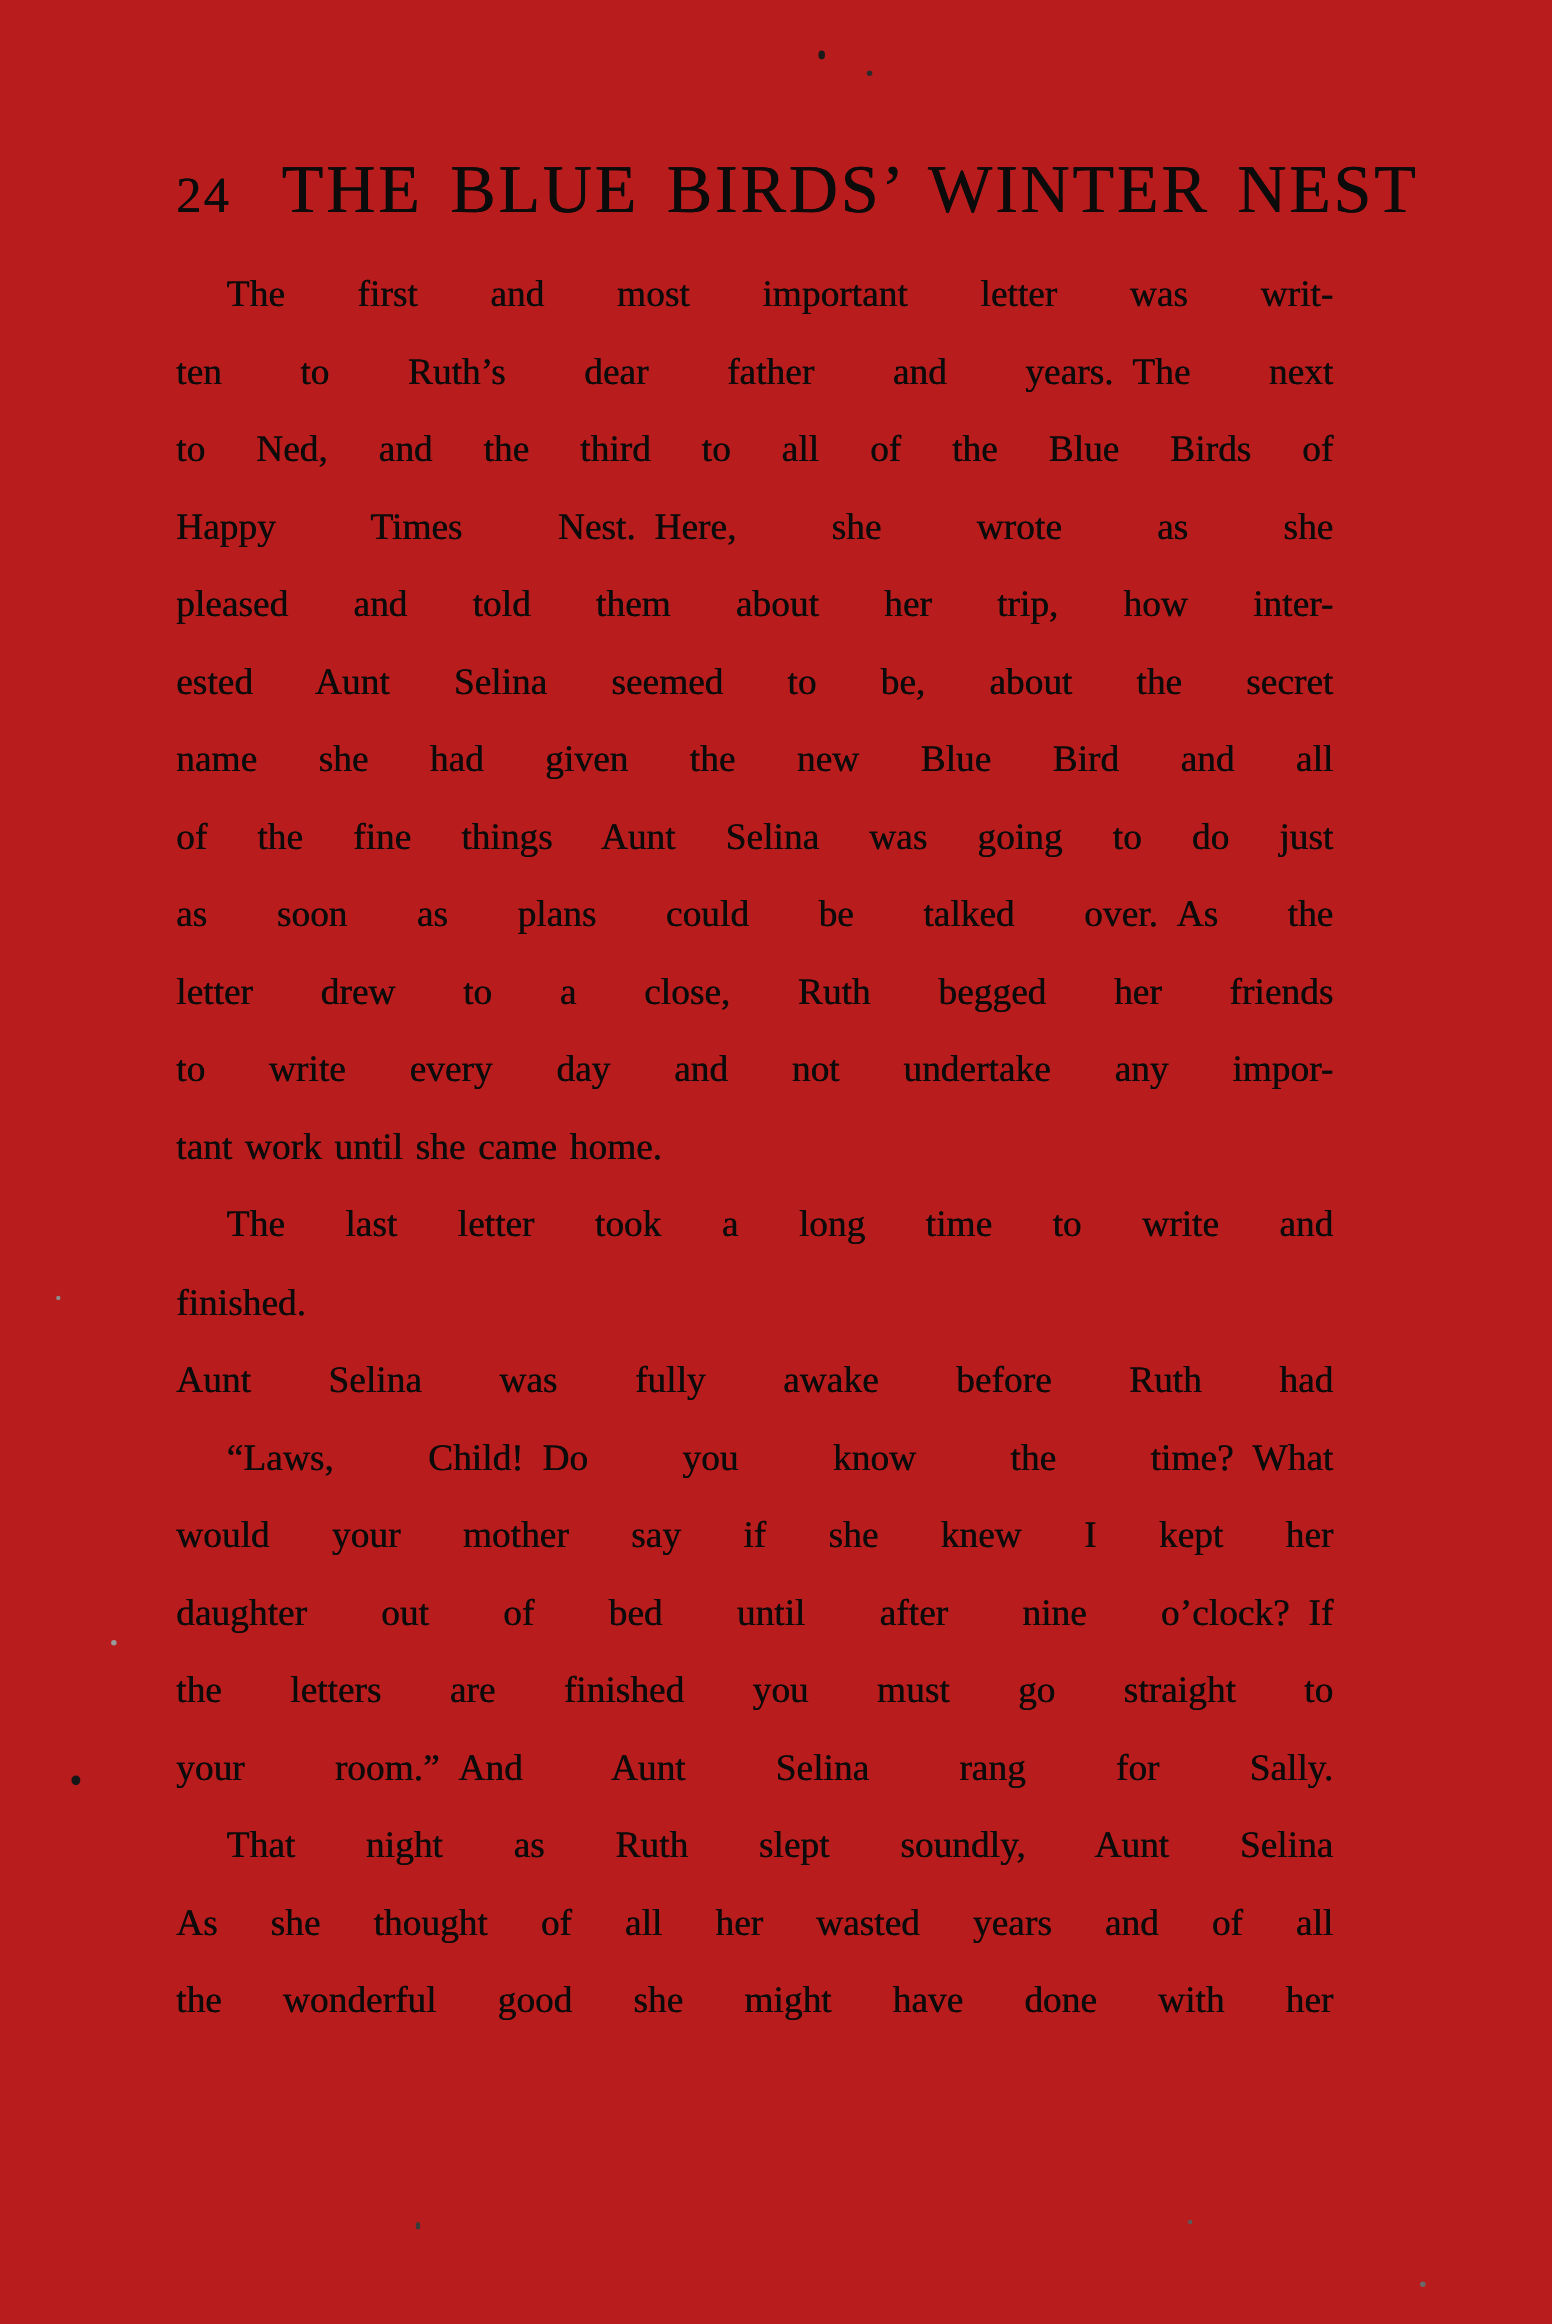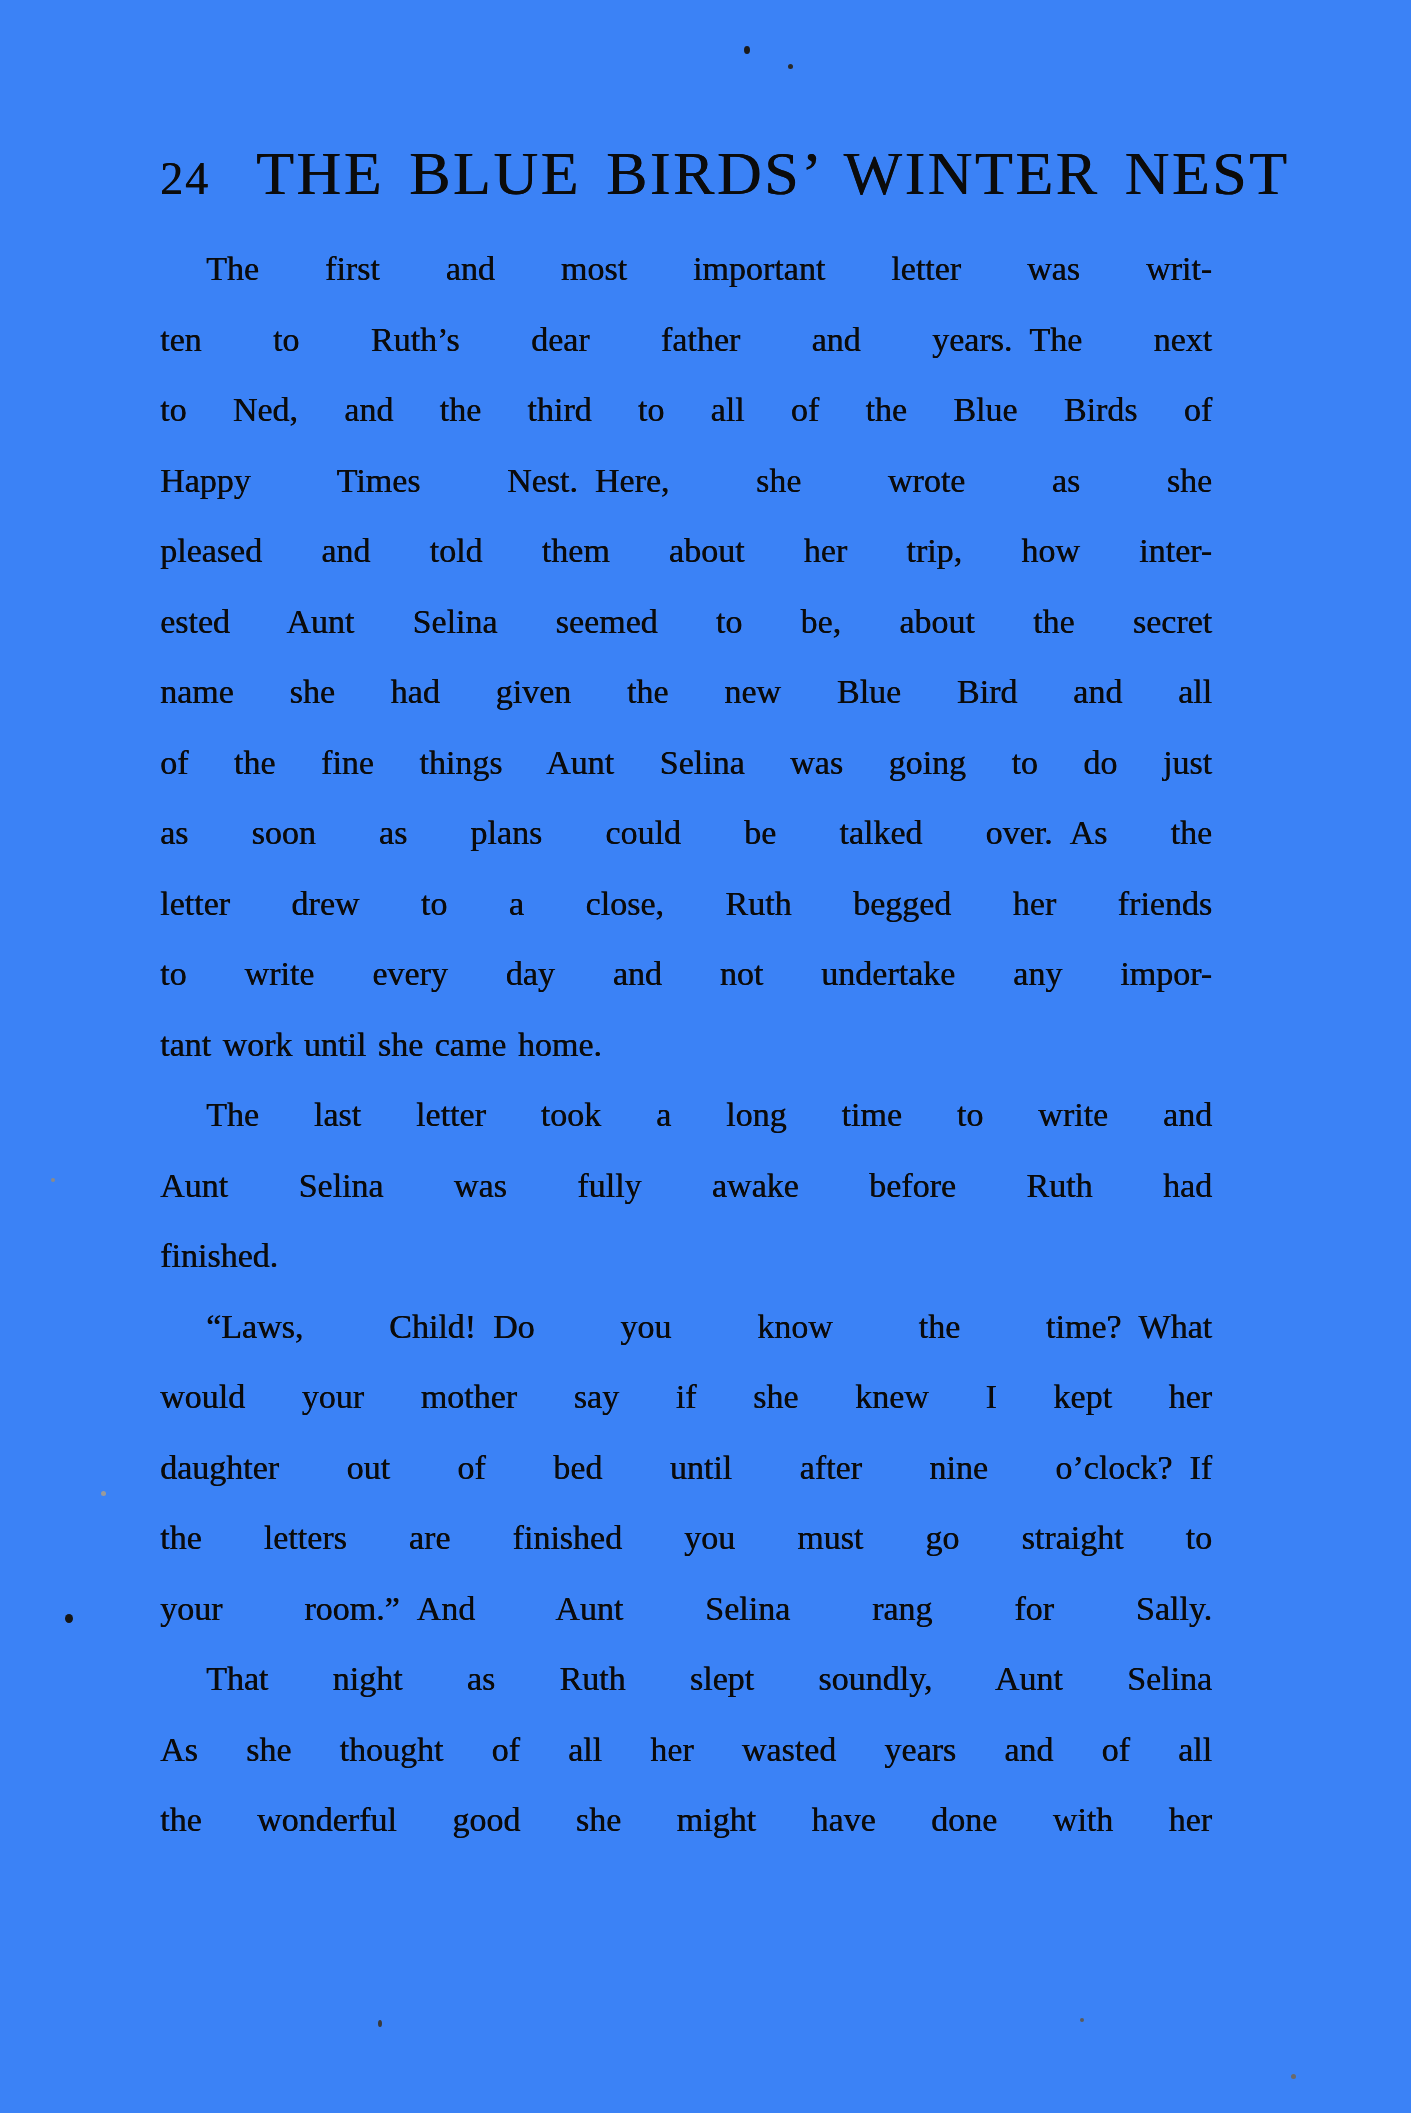--- a/index.html
+++ b/index.html
@@ -4,21 +4,21 @@
 <style>
   html, body {
     margin: 0;
     padding: 0;
     background: #fcfcfb;
   }
   .page {
     position: relative;
     width: 1411px;
     height: 2113px;
-    background: #3b82f6;
+    background: #b91c1c;
     overflow: hidden;
     color: #0b0b0b;
     font-family: "Liberation Serif", "DejaVu Serif", serif;
     -webkit-font-smoothing: antialiased;
   }
   .sheet {
     position: absolute;
     left: 160px;
     top: 143px;
     width: 1052px;
@@ -93,22 +93,22 @@
         <div class="line just">Happy Times Nest. Here, she wrote as she</div>
         <div class="line just">pleased and told them about her trip, how inter-</div>
         <div class="line just">ested Aunt Selina seemed to be, about the secret</div>
         <div class="line just">name she had given the new Blue Bird and all</div>
         <div class="line just">of the fine things Aunt Selina was going to do just</div>
         <div class="line just">as soon as plans could be talked over. As the</div>
         <div class="line just">letter drew to a close, Ruth begged her friends</div>
         <div class="line just">to write every day and not undertake any impor-</div>
         <div class="line left">tant work until she came home.</div>
         <div class="line just indent">The last letter took a long time to write and</div>
+        <div class="line left">finished.</div>
         <div class="line just">Aunt Selina was fully awake before Ruth had</div>
-        <div class="line left">finished.</div>
         <div class="line just indent">“Laws, Child! Do you know the time? What</div>
         <div class="line just">would your mother say if she knew I kept her</div>
         <div class="line just">daughter out of bed until after nine o’clock? If</div>
         <div class="line just">the letters are finished you must go straight to</div>
         <div class="line just">your room.” And Aunt Selina rang for Sally.</div>
         <div class="line just indent">That night as Ruth slept soundly, Aunt Selina</div>
         <div class="line just">As she thought of all her wasted years and of all</div>
         <div class="line just">the wonderful good she might have done with her</div>
       </main>
   </div>

